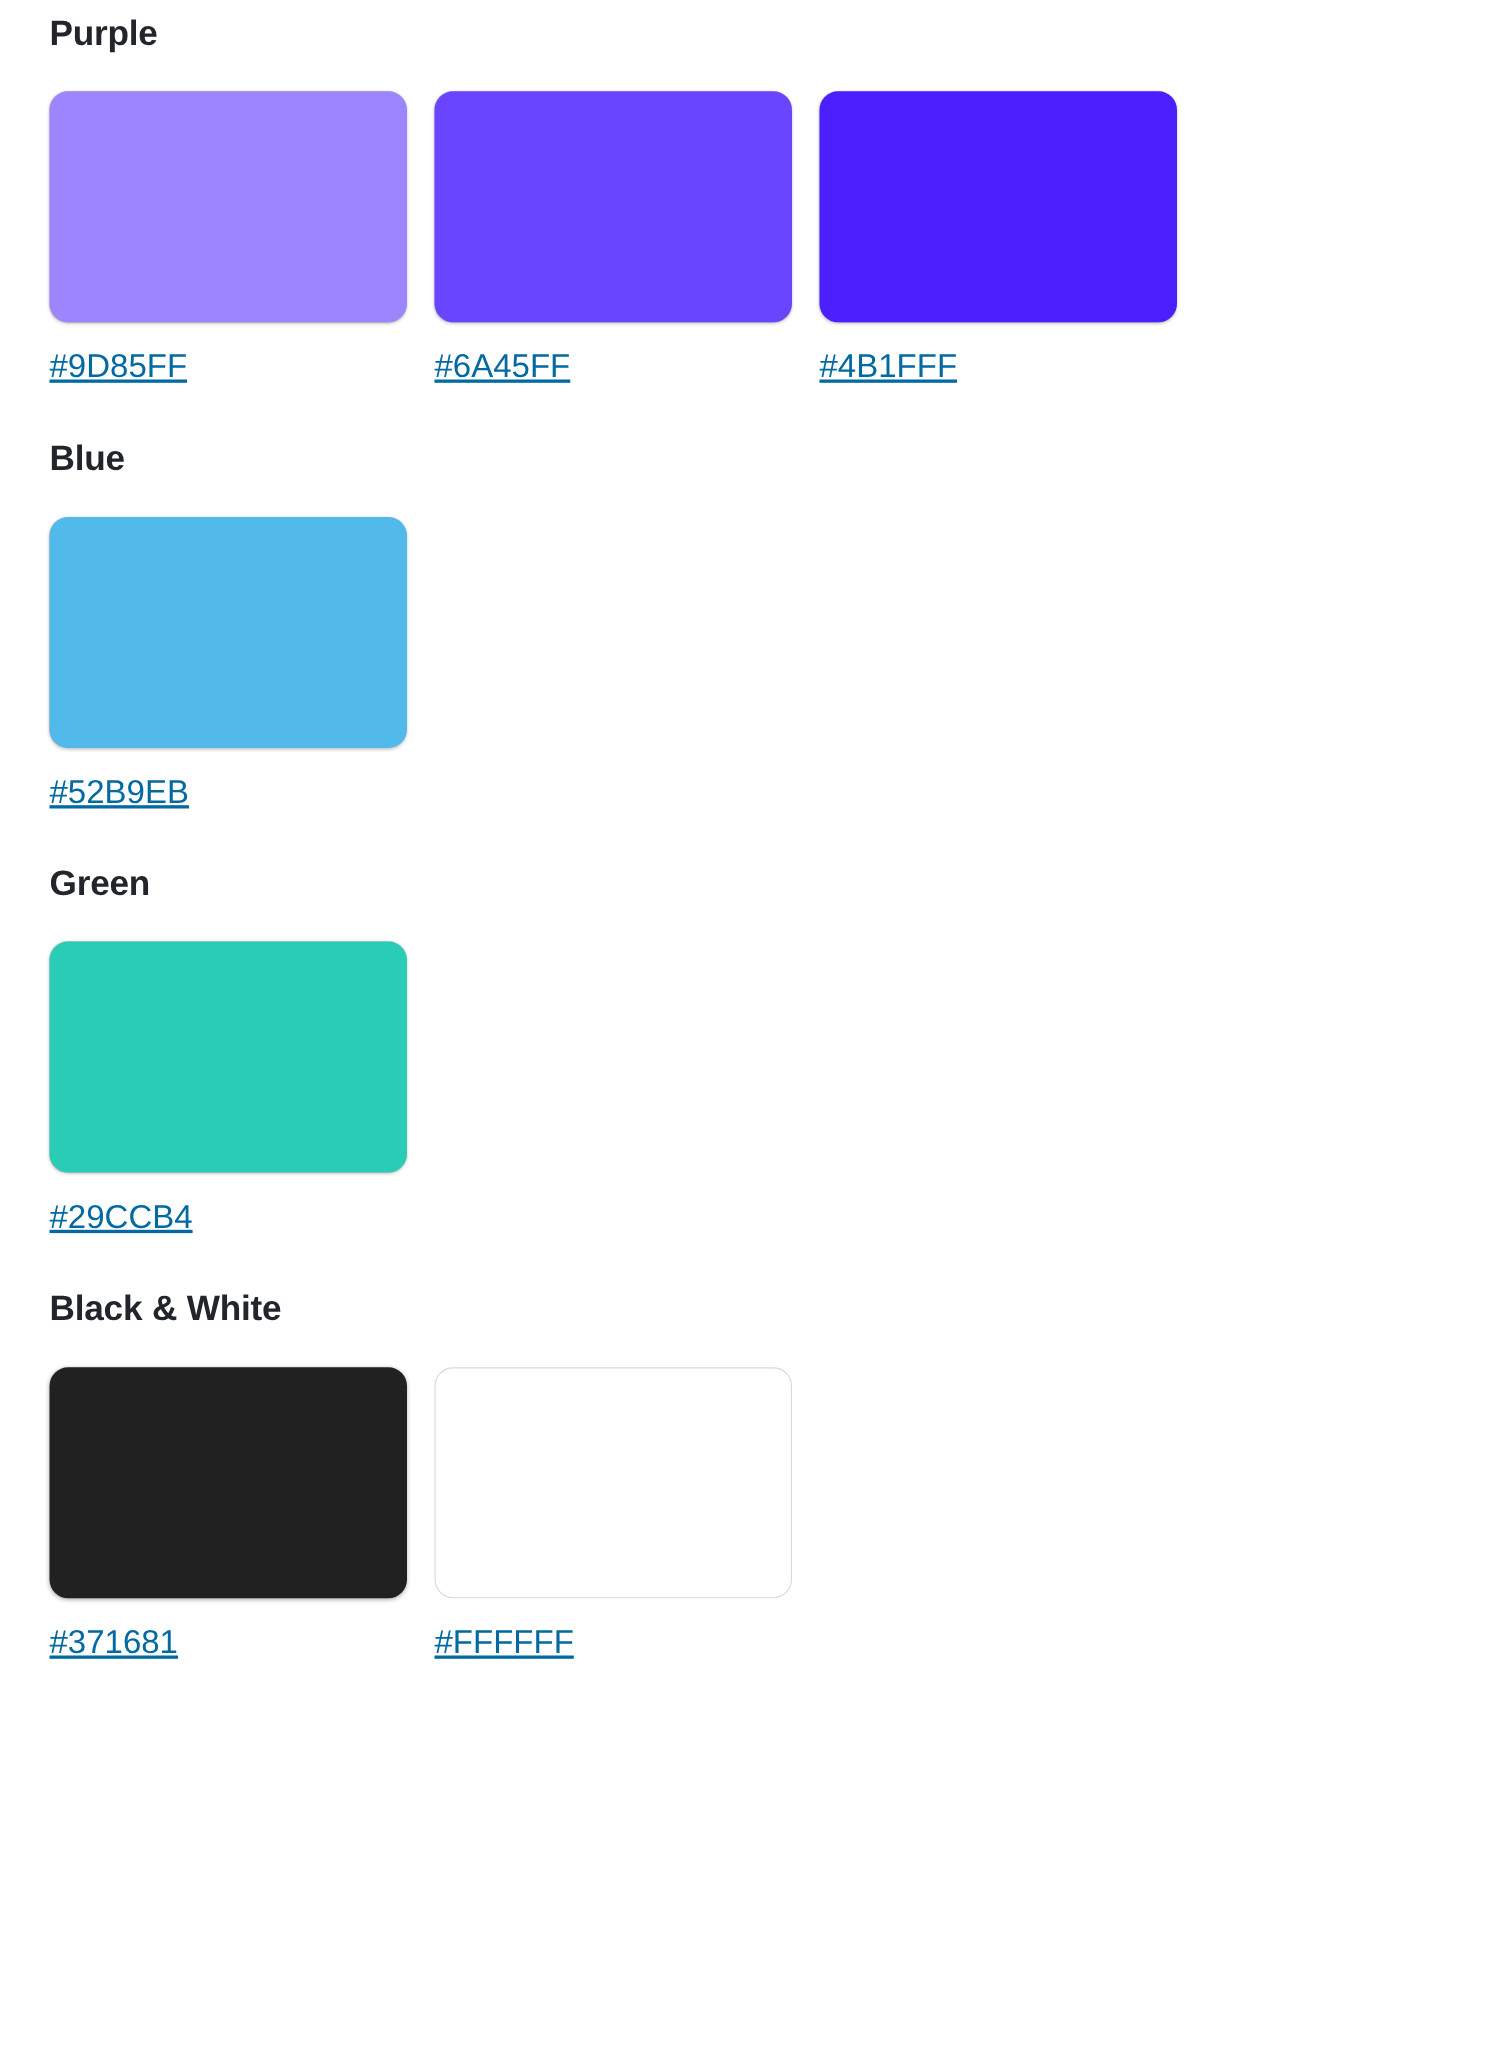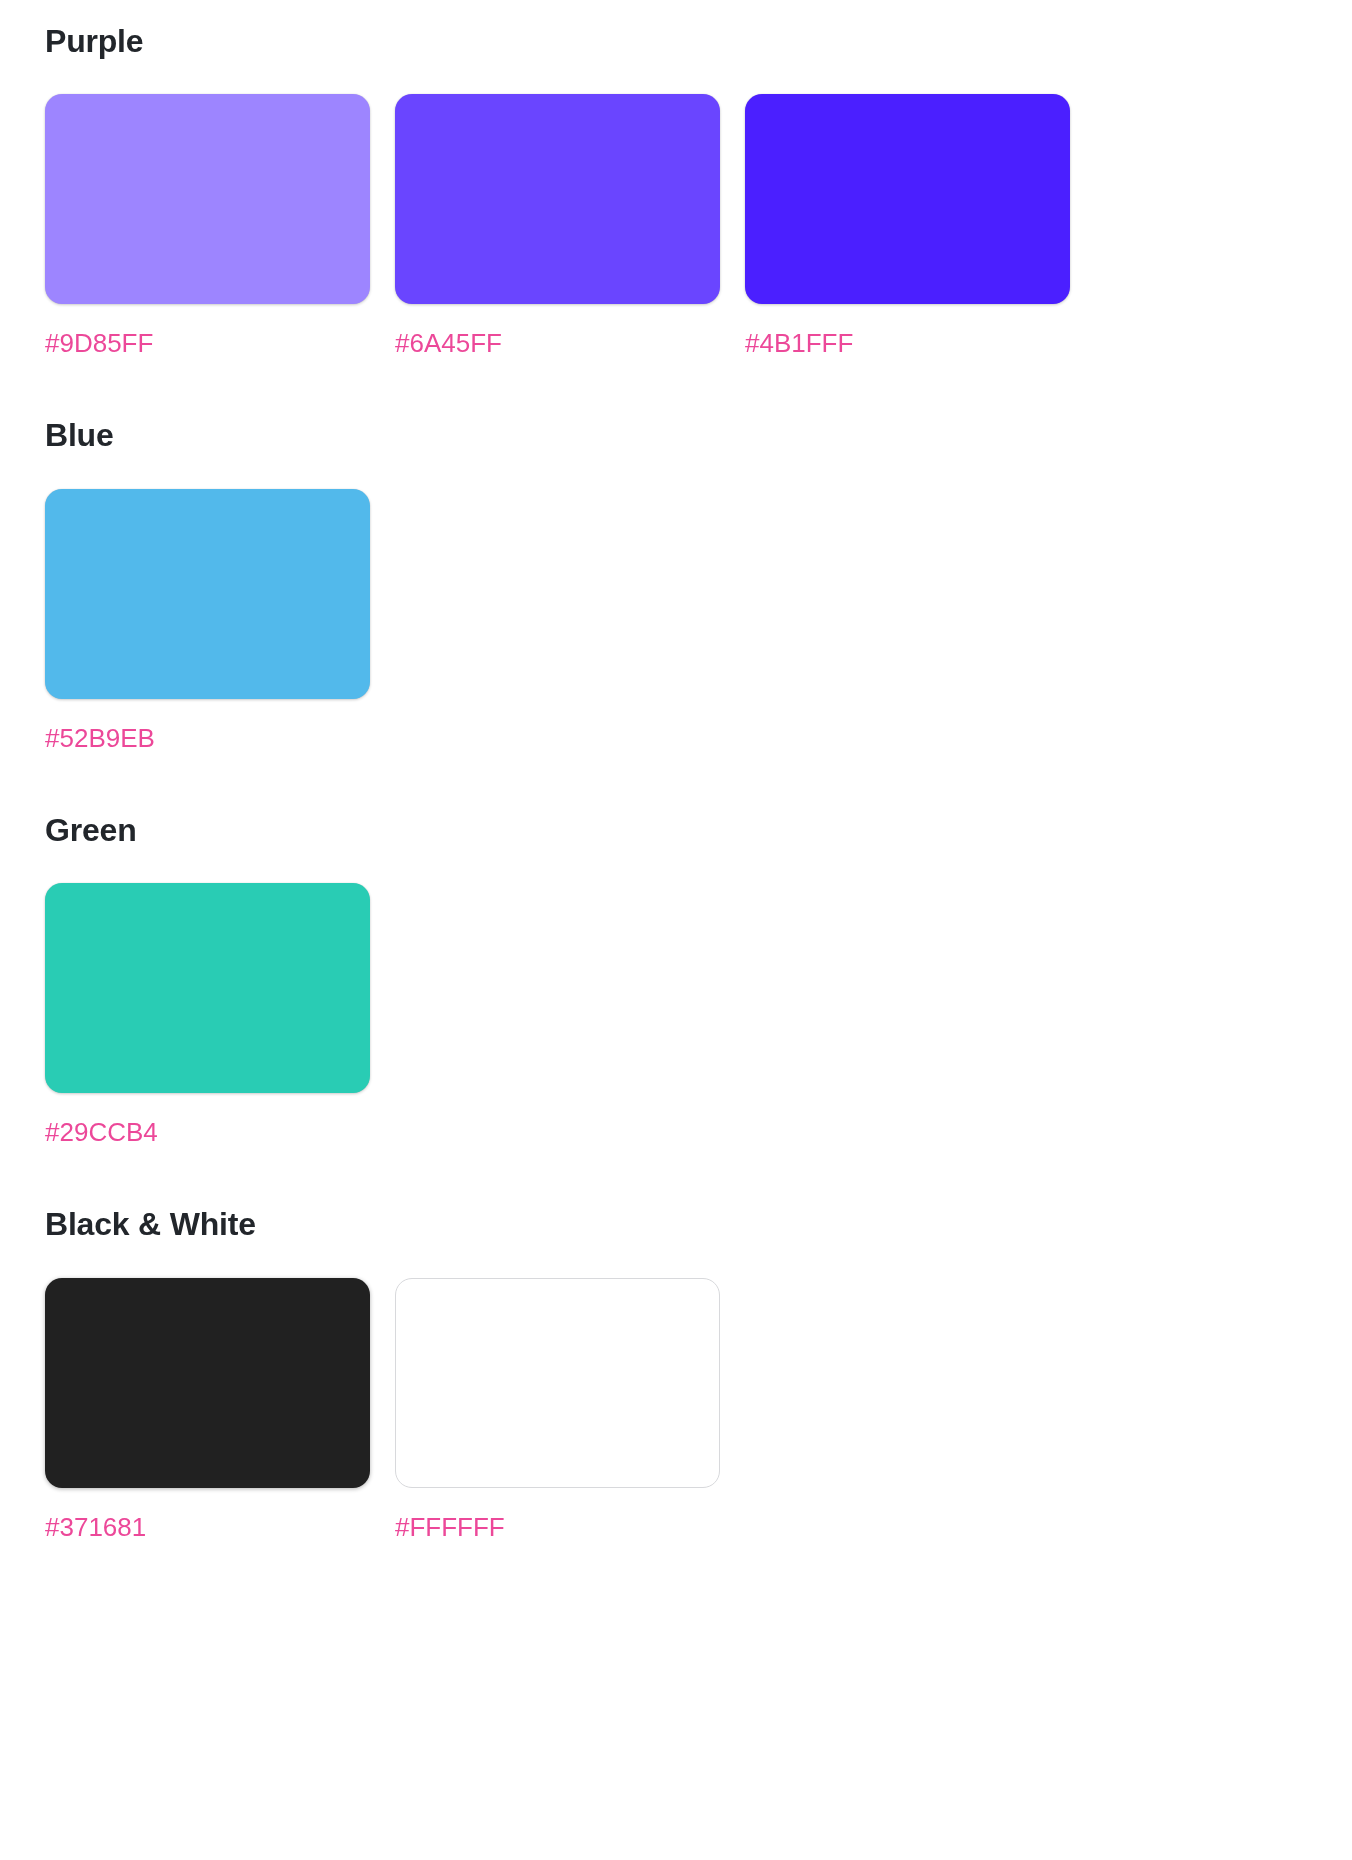--- a/index.html
+++ b/index.html
@@ -14,21 +14,21 @@
   body {
     font-family: "Liberation Sans", "DejaVu Sans", sans-serif;
     -webkit-font-smoothing: antialiased;
     color: #212121;
     overflow: hidden;
   }
 
   .palette-page {
     width: 1352px;
     height: 1860px;
-    padding: 22px 45px 0 45px;
+    padding: 11px 45px 0 45px;
     background: #FFFFFF;
   }
 
   .palette-section {
     margin-bottom: 6px;
   }
 
   .section-heading {
     font-size: 32px;
     font-weight: 600;
@@ -63,30 +63,31 @@
   .swatch-chip.is-bordered {
     box-shadow: none;
     border: 1px solid #D8D9DC;
   }
 
   .swatch-chip.is-dark {
     box-shadow: 0 1px 4px rgba(0,0,0,0.30);
   }
 
   .swatch-label {
-    font-size: 26px;
+    font-size: 30px;
     font-weight: 400;
-    color: #ec4899;
+    color: #0369a1;
     line-height: 1;
     margin-top: 26px;
     white-space: nowrap;
+    text-decoration: underline;
   }
 
   
-  .palette-section + .palette-section { margin-top: 60px; }
+  .palette-section + .palette-section { margin-top: 48px; }
 </style>
 </head>
 <body style="background: rgb(255, 255, 255);">
 
 <div class="palette-page">
   <div id="sections-root">
       <div class="palette-section">
         <h2 class="section-heading">Purple</h2>
         <div class="swatch-grid">
           <div class="swatch-cell">

